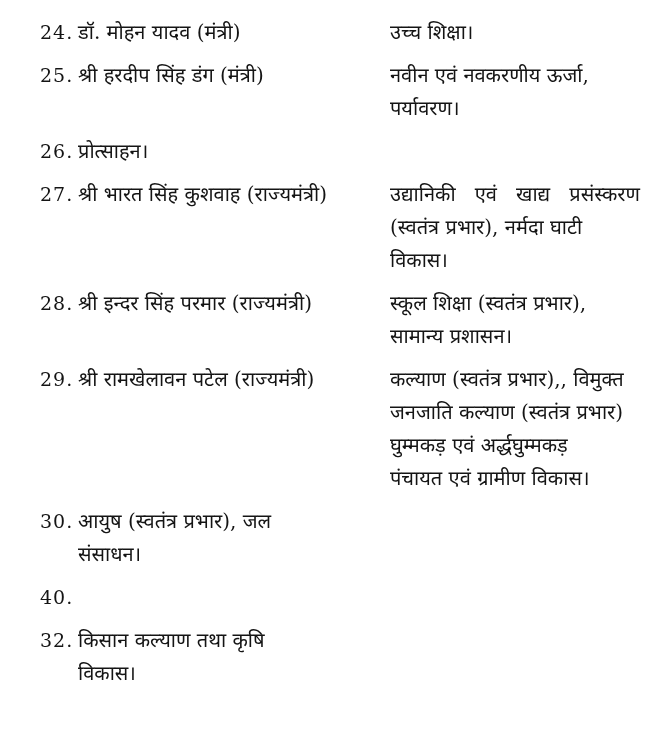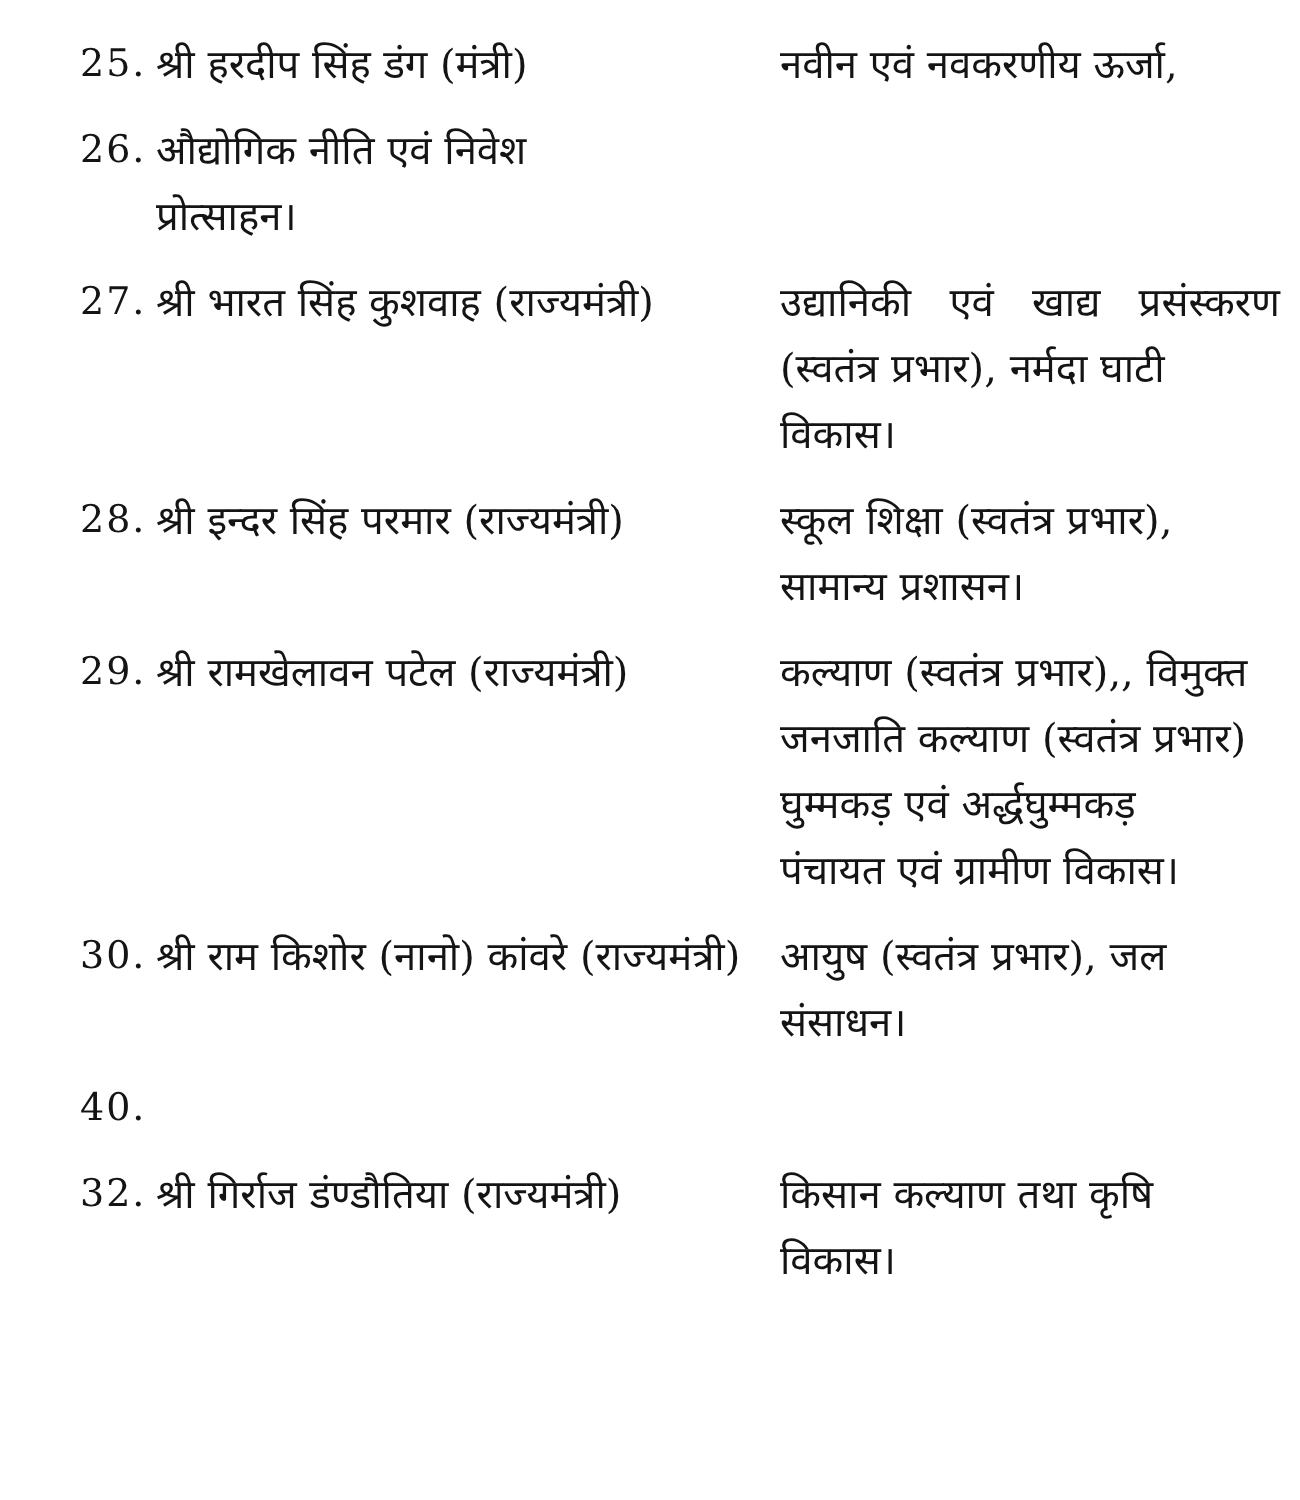--- a/index.html
+++ b/index.html
@@ -48,30 +48,37 @@
     text-align: justify;
     text-align-last: justify;
   }
 </style>
 </head>
 <body>
 
 <div class="page">
   <div id="minister-list">
       <div class="row">
+        <div class="num">24.</div>
+        <div class="name">डॉ. मोहन यादव (मंत्री)</div>
+        <div class="portfolio">
+          <div class="pline">उच्च शिक्षा।</div>
+        </div>
+      </div>
+      <div class="row">
         <div class="num">25.</div>
         <div class="name">श्री हरदीप सिंह डंग (मंत्री)</div>
         <div class="portfolio">
           <div class="pline">नवीन एवं नवकरणीय ऊर्जा,</div>
+          <div class="pline">पर्यावरण।</div>
         </div>
       </div>
       <div class="row">
         <div class="num">26.</div>
         <div class="portfolio">
-          <div class="pline">औद्योगिक नीति एवं निवेश</div>
           <div class="pline">प्रोत्साहन।</div>
         </div>
       </div>
       <div class="row">
         <div class="num">27.</div>
         <div class="name">श्री भारत सिंह कुशवाह (राज्यमंत्री)</div>
         <div class="portfolio">
           <div class="pline justify">उद्यानिकी एवं खाद्य प्रसंस्करण</div>
           <div class="pline">(स्वतंत्र प्रभार), नर्मदा घाटी</div>
           <div class="pline">विकास।</div>
@@ -90,31 +97,29 @@
         <div class="name">श्री रामखेलावन पटेल (राज्यमंत्री)</div>
         <div class="portfolio">
           <div class="pline">कल्याण (स्वतंत्र प्रभार),, विमुक्त</div>
           <div class="pline">जनजाति कल्याण (स्वतंत्र प्रभार)</div>
           <div class="pline">घुम्मकड़ एवं अर्द्धघुम्मकड़</div>
           <div class="pline">पंचायत एवं ग्रामीण विकास।</div>
         </div>
       </div>
       <div class="row">
         <div class="num">30.</div>
-        <div class="name">श्री राम किशोर (नानो) कांवरे (राज्यमंत्री)</div>
         <div class="portfolio">
           <div class="pline">आयुष (स्वतंत्र प्रभार), जल</div>
           <div class="pline">संसाधन।</div>
         </div>
       </div>
       <div class="row">
         <div class="num">40.</div>
       </div>
       <div class="row">
         <div class="num">32.</div>
-        <div class="name">श्री गिर्राज डंण्डौतिया (राज्यमंत्री)</div>
         <div class="portfolio">
           <div class="pline">किसान कल्याण तथा कृषि</div>
           <div class="pline">विकास।</div>
         </div>
       </div>
     </div>
 </div>
 
 </body></html>

